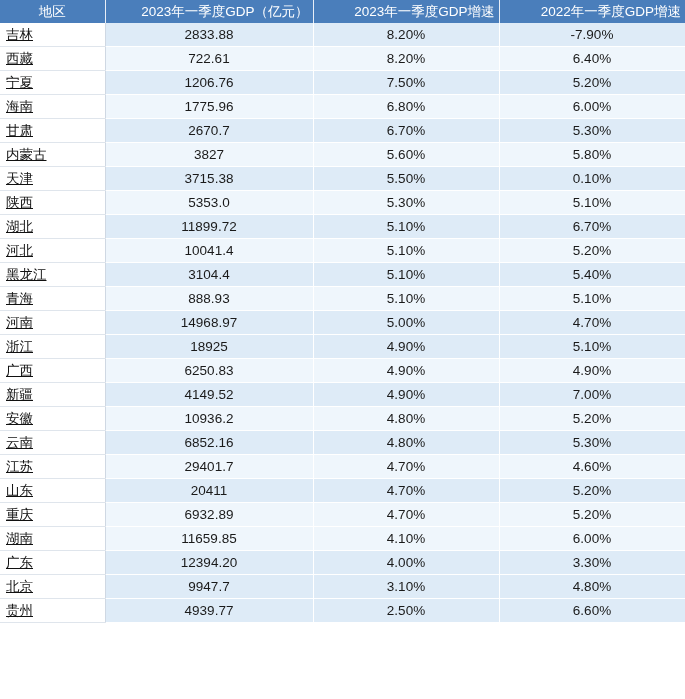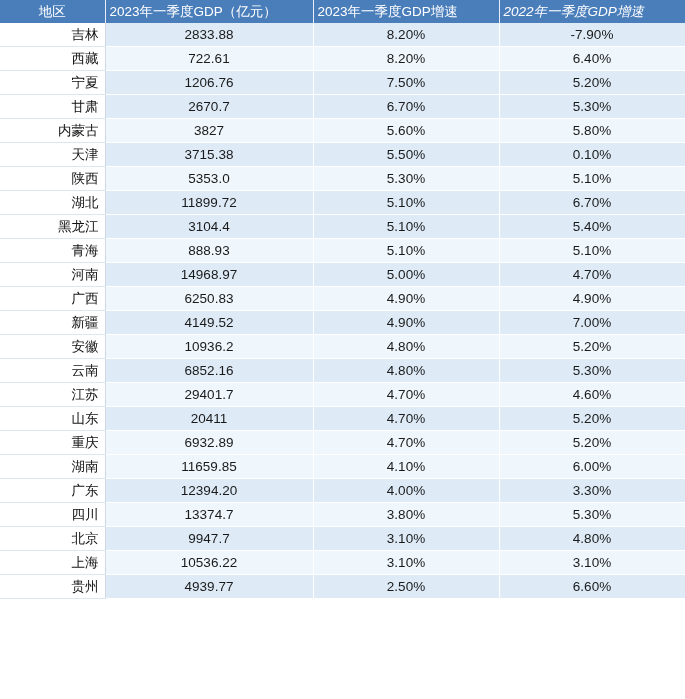--- a/index.html
+++ b/index.html
@@ -24,43 +24,44 @@
   table.gdp-table col.c2 { width: 186px; }
   table.gdp-table col.c3 { width: 186px; }
 
   thead th {
     background: #4a7ebb;
     color: #ffffff;
     font-weight: normal;
     font-size: 13.5px;
     height: 23px;
     padding: 0 4px;
-    text-align: left;
+    text-align: right;
     border-right: 1px solid #e8eef7;
     white-space: nowrap;
     overflow: hidden;
   }
-  thead th:last-child { border-right: none; font-style: italic; }
+  thead th:last-child { border-right: none; }
   thead th.region-head { text-align: center; margin-left: 8px; }
 
   tbody td {
     height: 23px;
     padding: 0 6px;
     border-right: 1px solid #ffffff;
     border-bottom: 1px solid #ffffff;
     white-space: nowrap;
     overflow: hidden;
     color: #1a1a1a;
     font-size: 13.5px;
   }
   tbody td.region {
-    text-align: right;
+    text-align: left;
     background: #ffffff;
     border-right: 1px solid #cfd8e3;
     color: #111111;
+    text-decoration: underline;
   }
   tbody td.num {
     text-align: center;
   }
   tbody tr.even td.num { background: #deebf7; }
   tbody tr.odd  td.num { background: #eff6fc; }
 
   tbody tr td.region { border-bottom: 1px solid #dfe5ec; }
 
   
@@ -97,20 +98,26 @@
         <td class="num">722.61</td>
         <td class="num">8.20%</td>
         <td class="num">6.40%</td>
       </tr>
       <tr class="even">
         <td class="region">宁夏</td>
         <td class="num">1206.76</td>
         <td class="num">7.50%</td>
         <td class="num">5.20%</td>
       </tr>
+      <tr class="odd">
+        <td class="region">海南</td>
+        <td class="num">1775.96</td>
+        <td class="num">6.80%</td>
+        <td class="num">6.00%</td>
+      </tr>
       <tr class="even">
         <td class="region">甘肃</td>
         <td class="num">2670.7</td>
         <td class="num">6.70%</td>
         <td class="num">5.30%</td>
       </tr>
       <tr class="odd">
         <td class="region">内蒙古</td>
         <td class="num">3827</td>
         <td class="num">5.60%</td>
@@ -127,38 +134,50 @@
         <td class="num">5353.0</td>
         <td class="num">5.30%</td>
         <td class="num">5.10%</td>
       </tr>
       <tr class="even">
         <td class="region">湖北</td>
         <td class="num">11899.72</td>
         <td class="num">5.10%</td>
         <td class="num">6.70%</td>
       </tr>
+      <tr class="odd">
+        <td class="region">河北</td>
+        <td class="num">10041.4</td>
+        <td class="num">5.10%</td>
+        <td class="num">5.20%</td>
+      </tr>
       <tr class="even">
         <td class="region">黑龙江</td>
         <td class="num">3104.4</td>
         <td class="num">5.10%</td>
         <td class="num">5.40%</td>
       </tr>
       <tr class="odd">
         <td class="region">青海</td>
         <td class="num">888.93</td>
         <td class="num">5.10%</td>
         <td class="num">5.10%</td>
       </tr>
       <tr class="even hl-top">
         <td class="region">河南</td>
         <td class="num">14968.97</td>
         <td class="num">5.00%</td>
         <td class="num">4.70%</td>
       </tr>
+      <tr class="even">
+        <td class="region">浙江</td>
+        <td class="num">18925</td>
+        <td class="num">4.90%</td>
+        <td class="num">5.10%</td>
+      </tr>
       <tr class="odd">
         <td class="region">广西</td>
         <td class="num">6250.83</td>
         <td class="num">4.90%</td>
         <td class="num">4.90%</td>
       </tr>
       <tr class="even">
         <td class="region">新疆</td>
         <td class="num">4149.52</td>
         <td class="num">4.90%</td>
@@ -199,38 +218,26 @@
         <td class="num">11659.85</td>
         <td class="num">4.10%</td>
         <td class="num">6.00%</td>
       </tr>
       <tr class="even">
         <td class="region">广东</td>
         <td class="num">12394.20</td>
         <td class="num">4.00%</td>
         <td class="num">3.30%</td>
       </tr>
-      <tr class="odd">
-        <td class="region">四川</td>
-        <td class="num">13374.7</td>
-        <td class="num">3.80%</td>
-        <td class="num">5.30%</td>
-      </tr>
       <tr class="even">
         <td class="region">北京</td>
         <td class="num">9947.7</td>
         <td class="num">3.10%</td>
         <td class="num">4.80%</td>
       </tr>
-      <tr class="odd">
-        <td class="region">上海</td>
-        <td class="num">10536.22</td>
-        <td class="num">3.10%</td>
-        <td class="num">3.10%</td>
-      </tr>
       <tr class="even">
         <td class="region">贵州</td>
         <td class="num">4939.77</td>
         <td class="num">2.50%</td>
         <td class="num">6.60%</td>
       </tr>
     </tbody>
 </table>
 
 </body></html>

